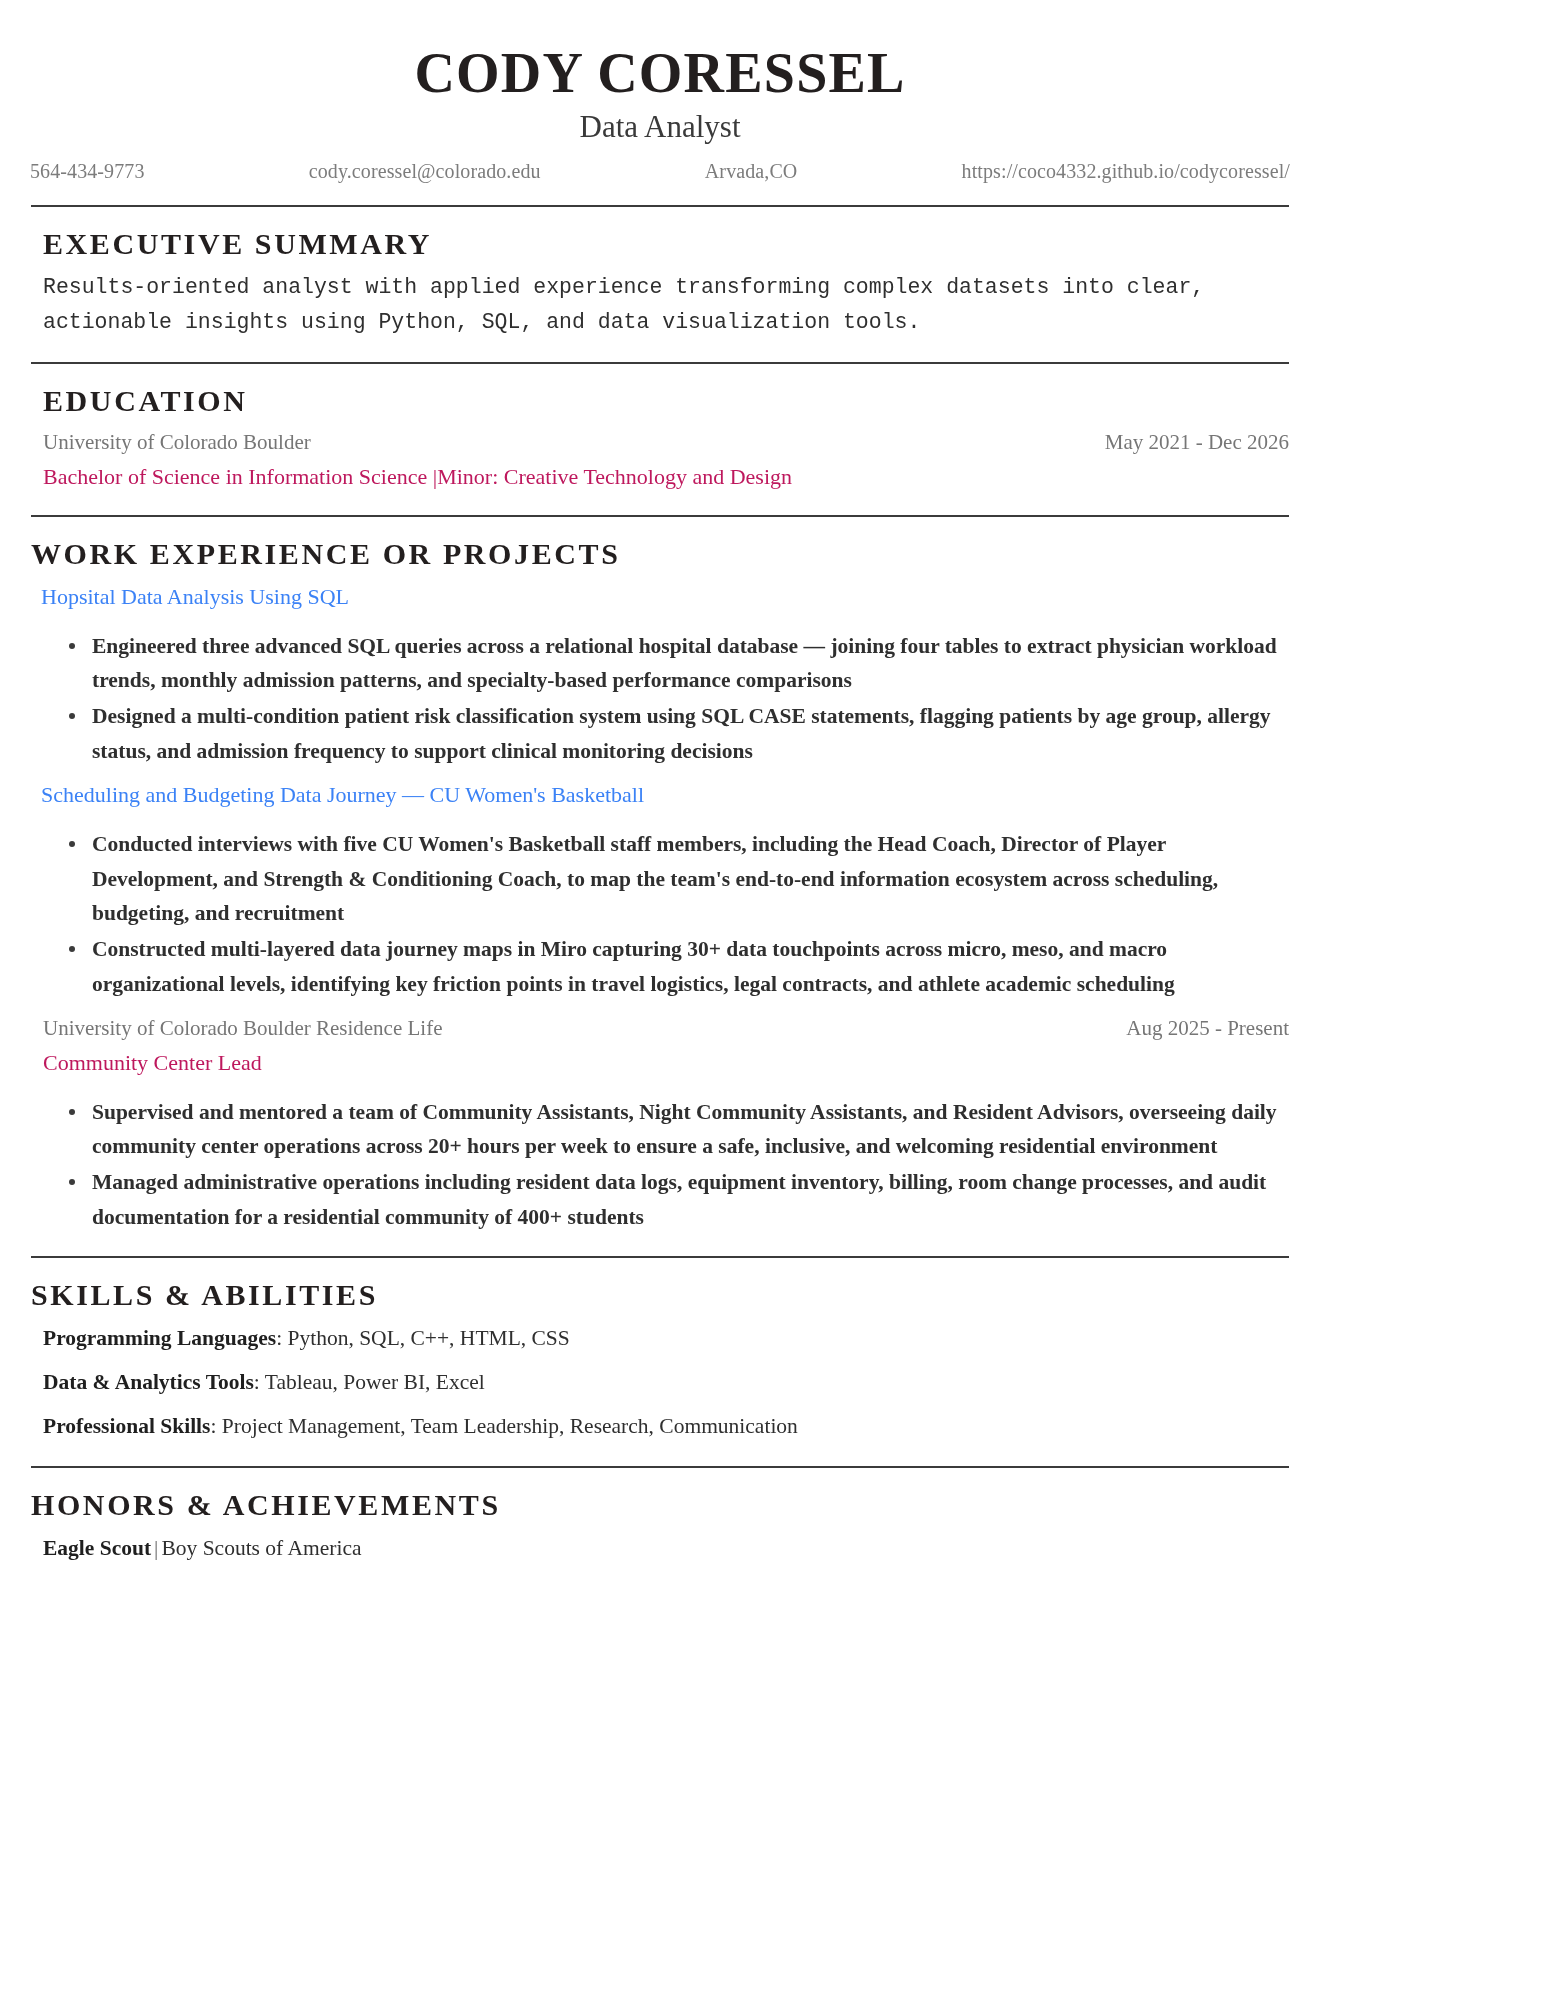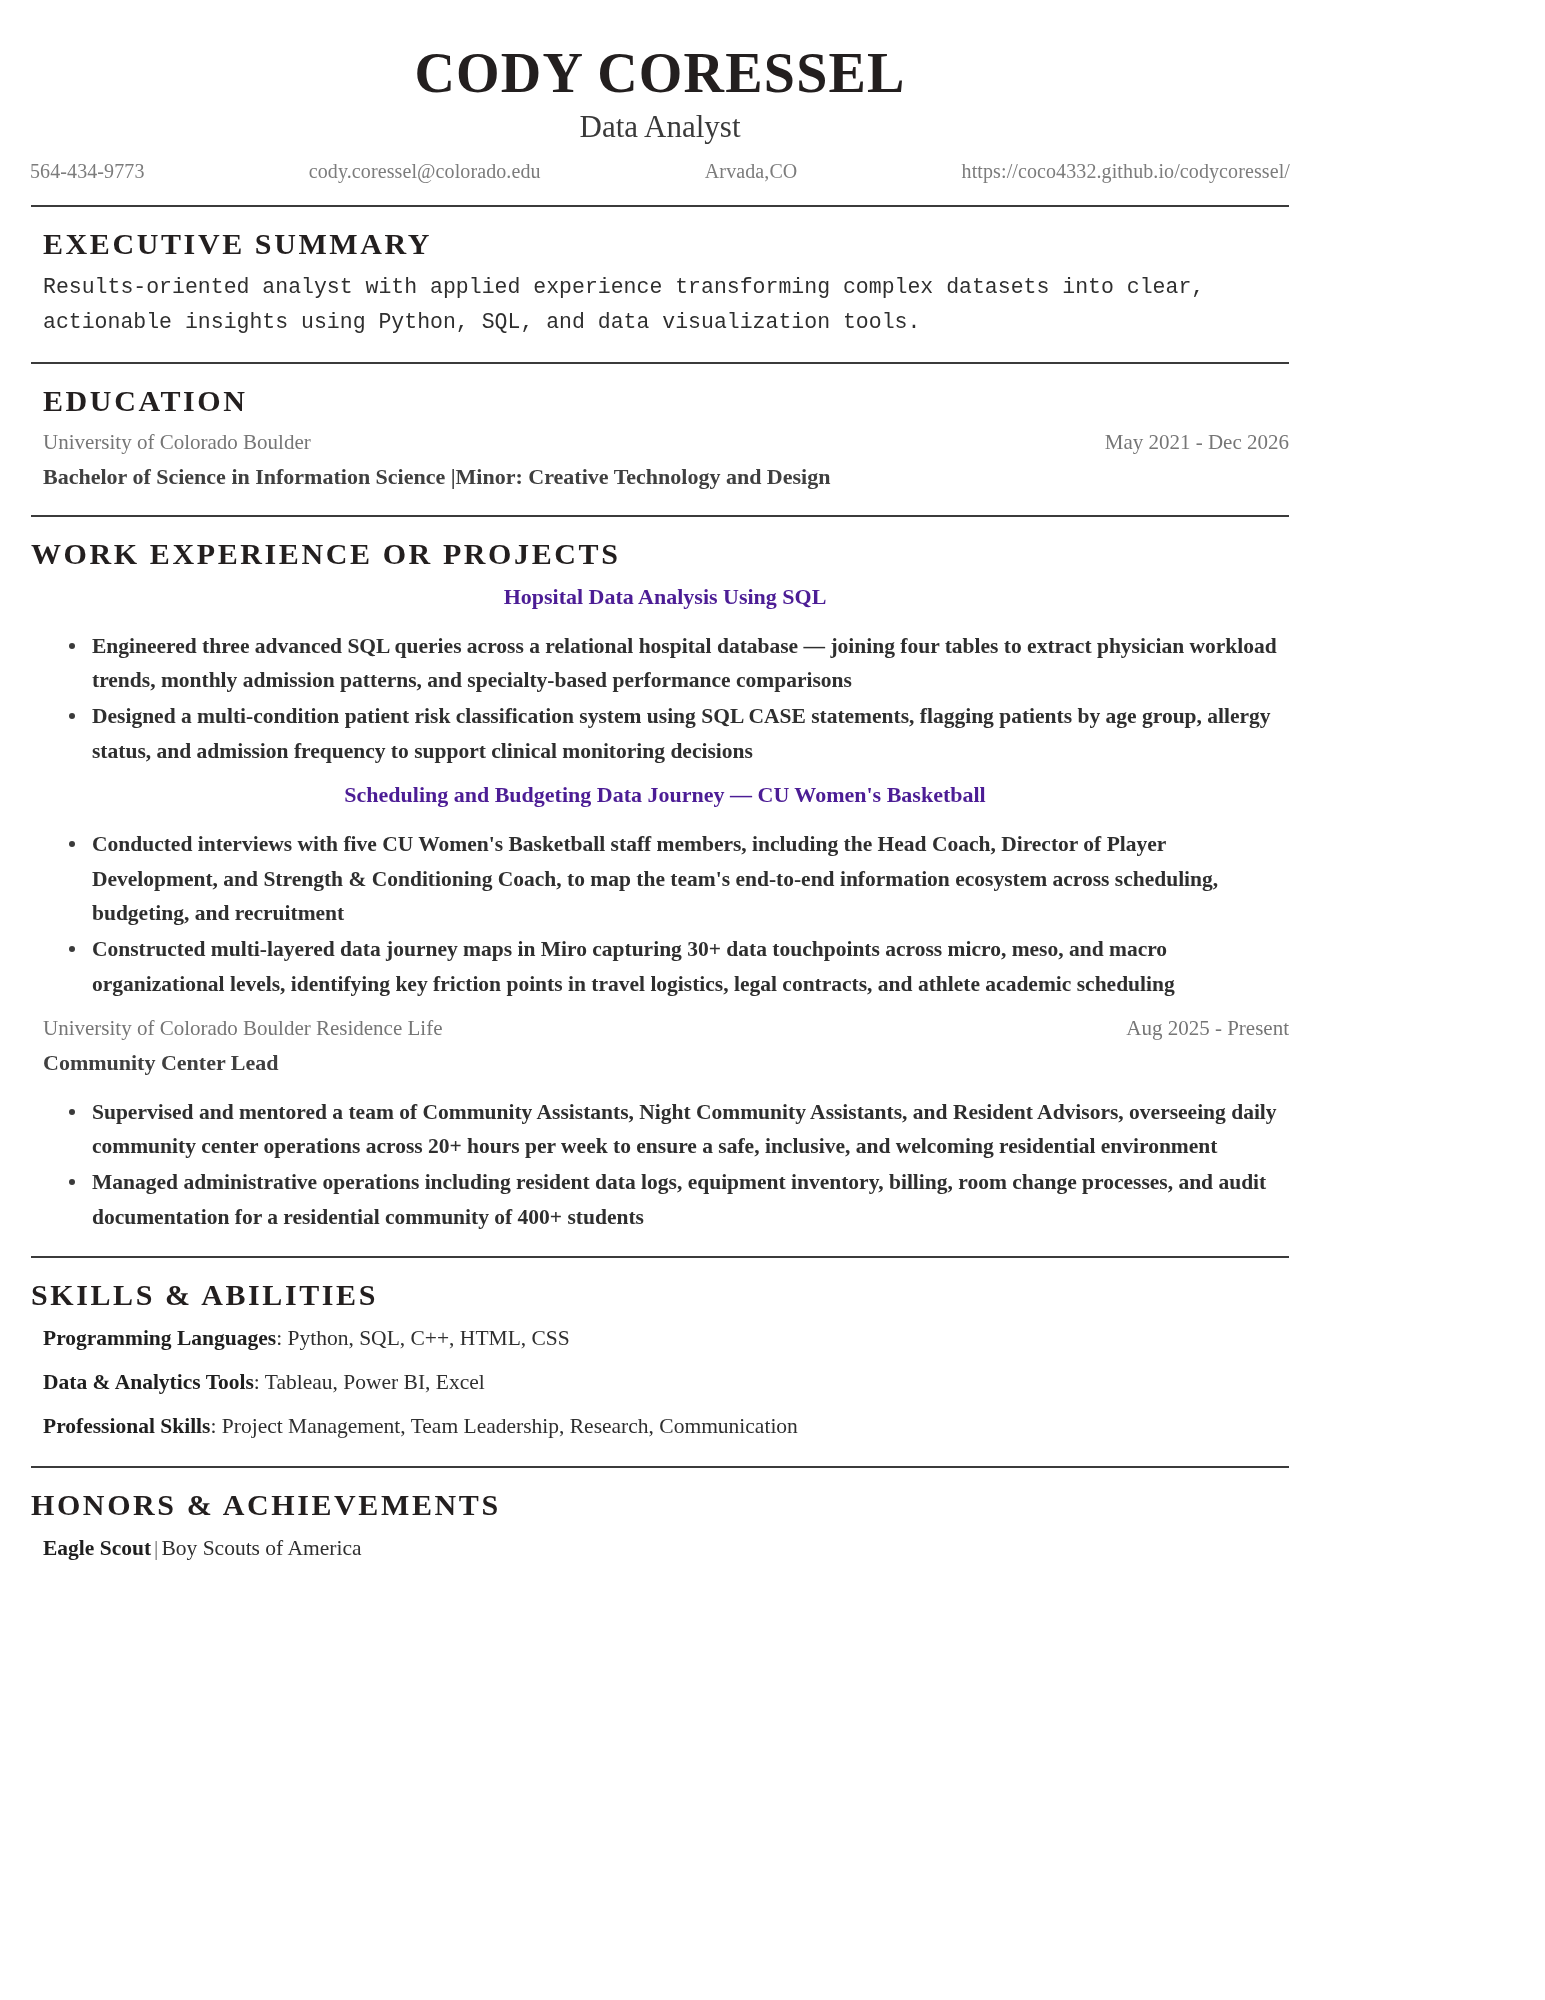--- a/index.html
+++ b/index.html
@@ -94,41 +94,40 @@
     font-size: 21px;
     color: #767676;
     line-height: 1.5;
     padding-left: 12px;
   }
   .entry-org { white-space: nowrap; }
   .entry-date { white-space: nowrap; }
 
   .entry-role {
     font-size: 22px;
-    font-weight: 700;
-    color: #404040;
+    font-weight: 400;
+    color: #be185d;
     line-height: 1.5;
     padding-left: 12px;
     margin: 1px 0 1px 0;
   }
   .entry-sub {
     font-size: 21.5px;
     line-height: 1.55;
     color: #2f2f2f;
     padding-left: 12px;
   }
 
   .proj-title {
     font-size: 22px;
-    font-weight: 700;
-    color: #4c1d95;
+    font-weight: 400;
+    color: #3b82f6;
     line-height: 1.5;
     padding-left: 10px;
     margin: 10px 0 2px 0;
-    text-align: center;
   }
 
   
   ul.bullets {
     list-style: none;
     margin: 16px 0 0 0;
     padding: 0 0 0 30px;
     font-weight: bold;
   }
   ul.bullets > li {

